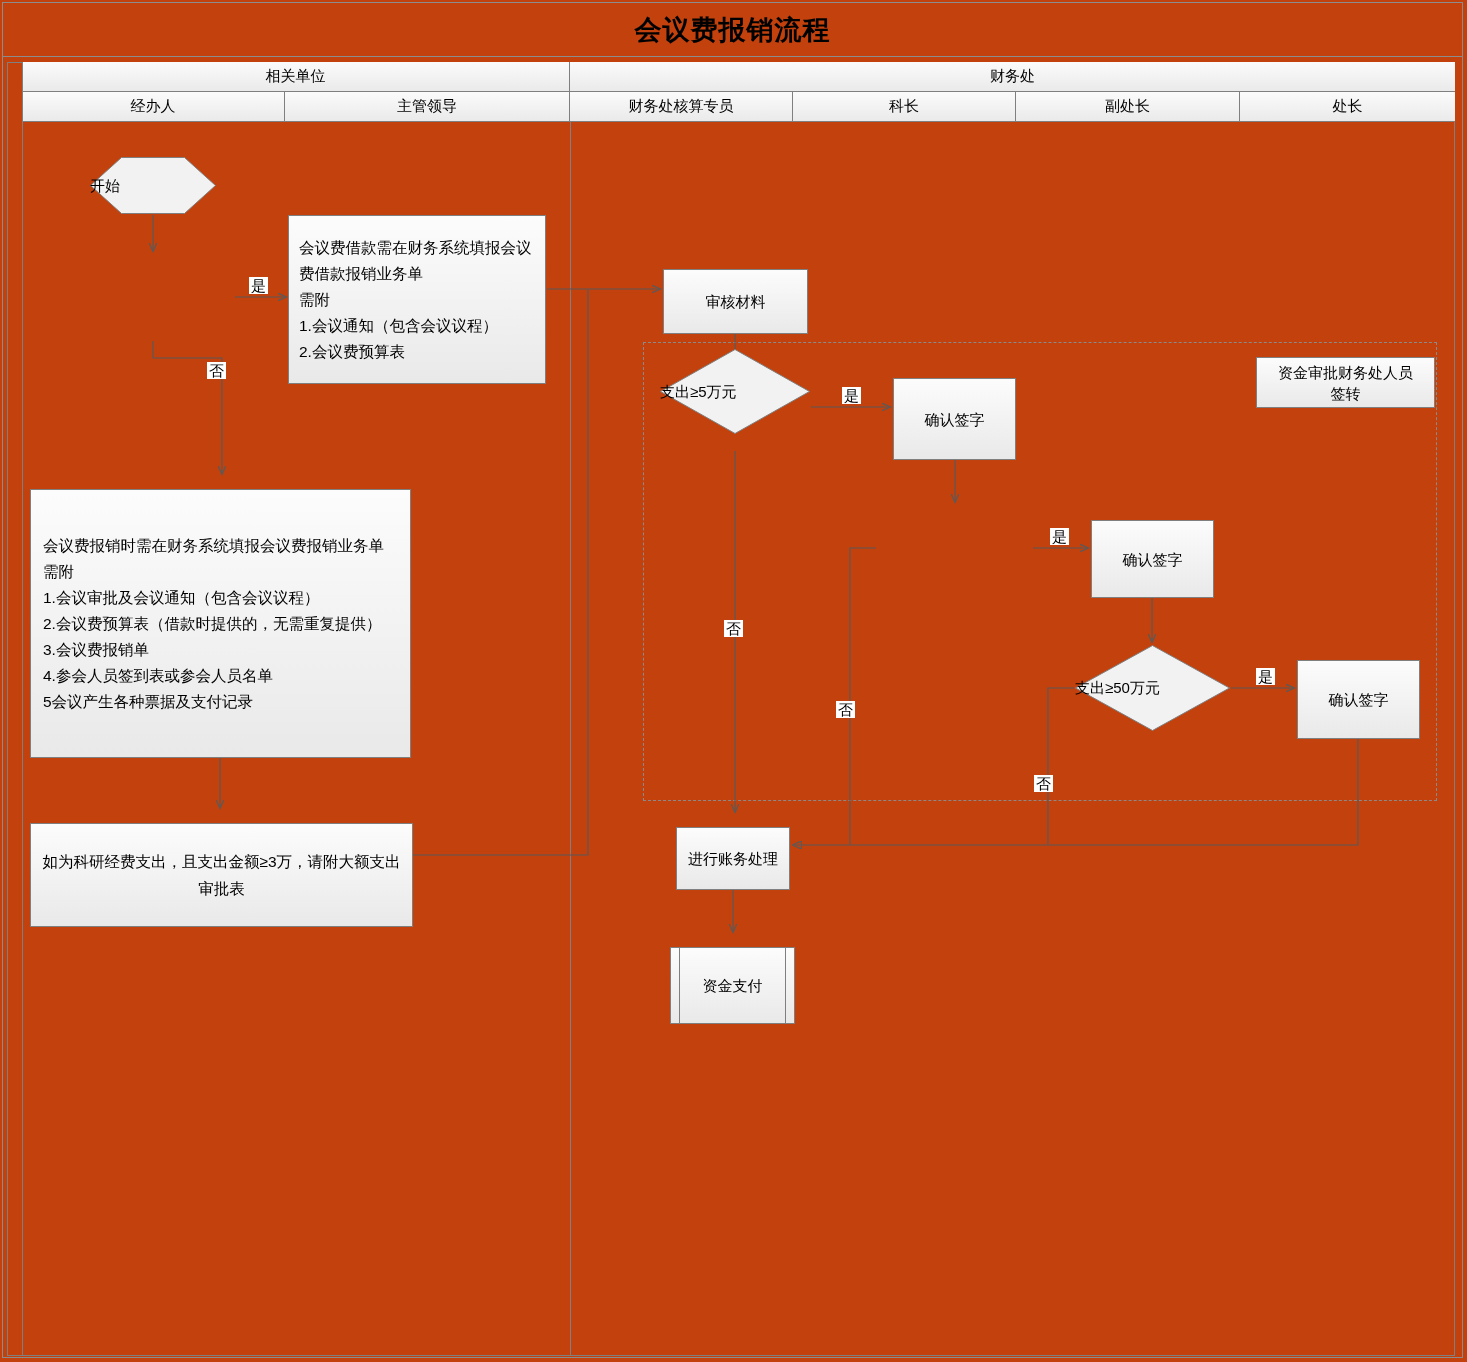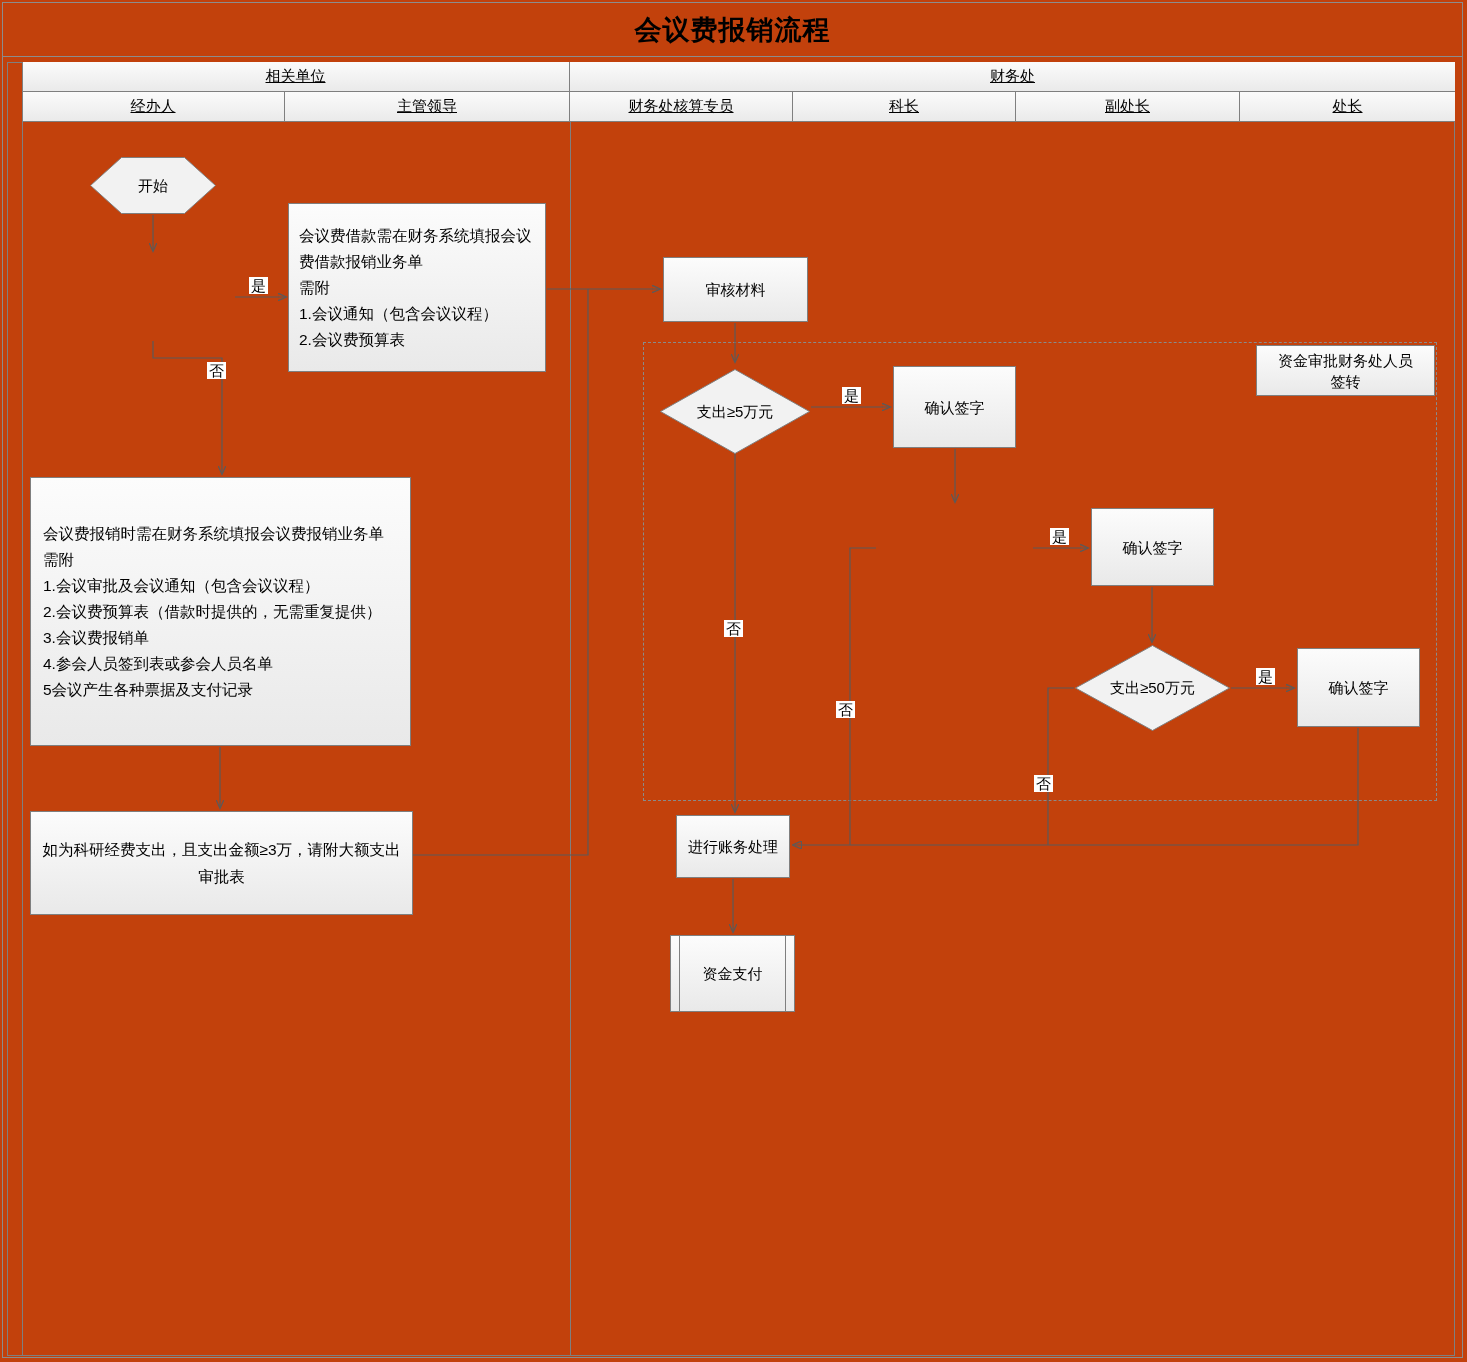--- a/index.html
+++ b/index.html
@@ -3,32 +3,32 @@
 <meta charset="utf-8">
 <style>
   html,body{margin:0;padding:0;background:#fff;}
   .page{position:relative;width:1467px;height:1362px;background:#c2410c;overflow:hidden;
         font-family:"Liberation Sans","DejaVu Sans",sans-serif;color:#000;}
   .outer{position:absolute;left:2px;top:2px;width:1461px;height:1356px;border:1px solid #8c8c8c;box-sizing:border-box;}
   .title{position:absolute;left:3px;top:3px;width:1459px;height:53px;border-bottom:1px solid #8c8c8c;
          display:flex;align-items:center;justify-content:center;font-size:27px;font-weight:bold;letter-spacing:1px;}
   .frame{position:absolute;left:7px;top:62px;width:1448px;height:1294px;border:1px solid #7f7f7f;box-sizing:border-box;}
   .cell{position:absolute;display:flex;align-items:center;justify-content:center;font-size:15px;
-        background:linear-gradient(#fbfbfb,#eaeaea);border-right:1px solid #7f7f7f;border-bottom:1px solid #7f7f7f;box-sizing:border-box;text-decoration:underline;}
+        background:linear-gradient(#fbfbfb,#eaeaea);border-right:1px solid #7f7f7f;border-bottom:1px solid #7f7f7f;box-sizing:border-box;}
   .cell.last{border-right:none;}
   .vline{position:absolute;width:0;border-left:1px solid #7f7f7f;}
   .dashed{position:absolute;left:643px;top:342px;width:794px;height:459px;border:1px dashed #8a8a8a;box-sizing:border-box;}
   .wires{position:absolute;left:0;top:0;width:1467px;height:1362px;pointer-events:none;}
   .wires path{fill:none;stroke:#5a5a5a;stroke-width:1.2;}
-  .node{position:absolute;display:flex;align-items:center;justify-content:center;text-align:center;box-sizing:border-box;}
+  .node{position:absolute;display:flex;align-items:center;justify-content:flex-start;text-align:center;box-sizing:border-box;}
   .node svg{position:absolute;left:0;top:0;width:100%;height:100%;}
   .node svg polygon{fill:#f2f2f2;stroke:#7f7f7f;stroke-width:1;}
   .node span{position:relative;z-index:1;font-size:15px;line-height:20px;white-space:pre-line;}
   .box{position:absolute;background:linear-gradient(#fcfcfc,#e9e9e9);border:1px solid #7f7f7f;box-sizing:border-box;
-       display:flex;align-items:center;justify-content:center;text-align:center;}
+       display:flex;align-items:center;justify-content:center;text-align:center;margin-top:12px;}
   .box span{font-size:15px;line-height:21px;white-space:pre-line;}
   .note{justify-content:flex-start;text-align:left;}
   .note span{font-size:15.5px;line-height:26px;}
   .center-note span{font-size:15.5px;line-height:27px;}
   .predef::before,.predef::after{content:"";position:absolute;top:0;bottom:0;border-left:1px solid #7f7f7f;}
   .predef::before{left:8px;}
   .predef::after{right:8px;}
   .elabel{position:absolute;font-size:15px;line-height:17px;background:#fff;padding:0 2px;z-index:5;}
 </style>
 </head>
@@ -106,21 +106,21 @@
   </div>
 
   <div class="box center-note" style="left:30px;top:811px;width:383px;height:104px;padding:0 4px">
     <span>如为科研经费支出，且支出金额≥3万，请附大额支出审批表</span>
   </div>
 
   <div class="box" style="left:663px;top:257px;width:145px;height:65px">
     <span>审核材料</span>
   </div>
 
-  <div class="node" style="left:660px;top:369px;width:150px;height:85px">
+  <div class="node" style="left:660px;top:349px;width:150px;height:85px">
     <svg viewBox="0 0 150 85" preserveAspectRatio="none">
         <polygon points="75,0.5 149.5,42.5 75,84.5 0.5,42.5"></polygon>
       </svg>
     <span>支出≥5万元</span>
   </div>
 
   <div class="box" style="left:893px;top:366px;width:123px;height:82px">
     <span>确认签字</span>
   </div>
 

